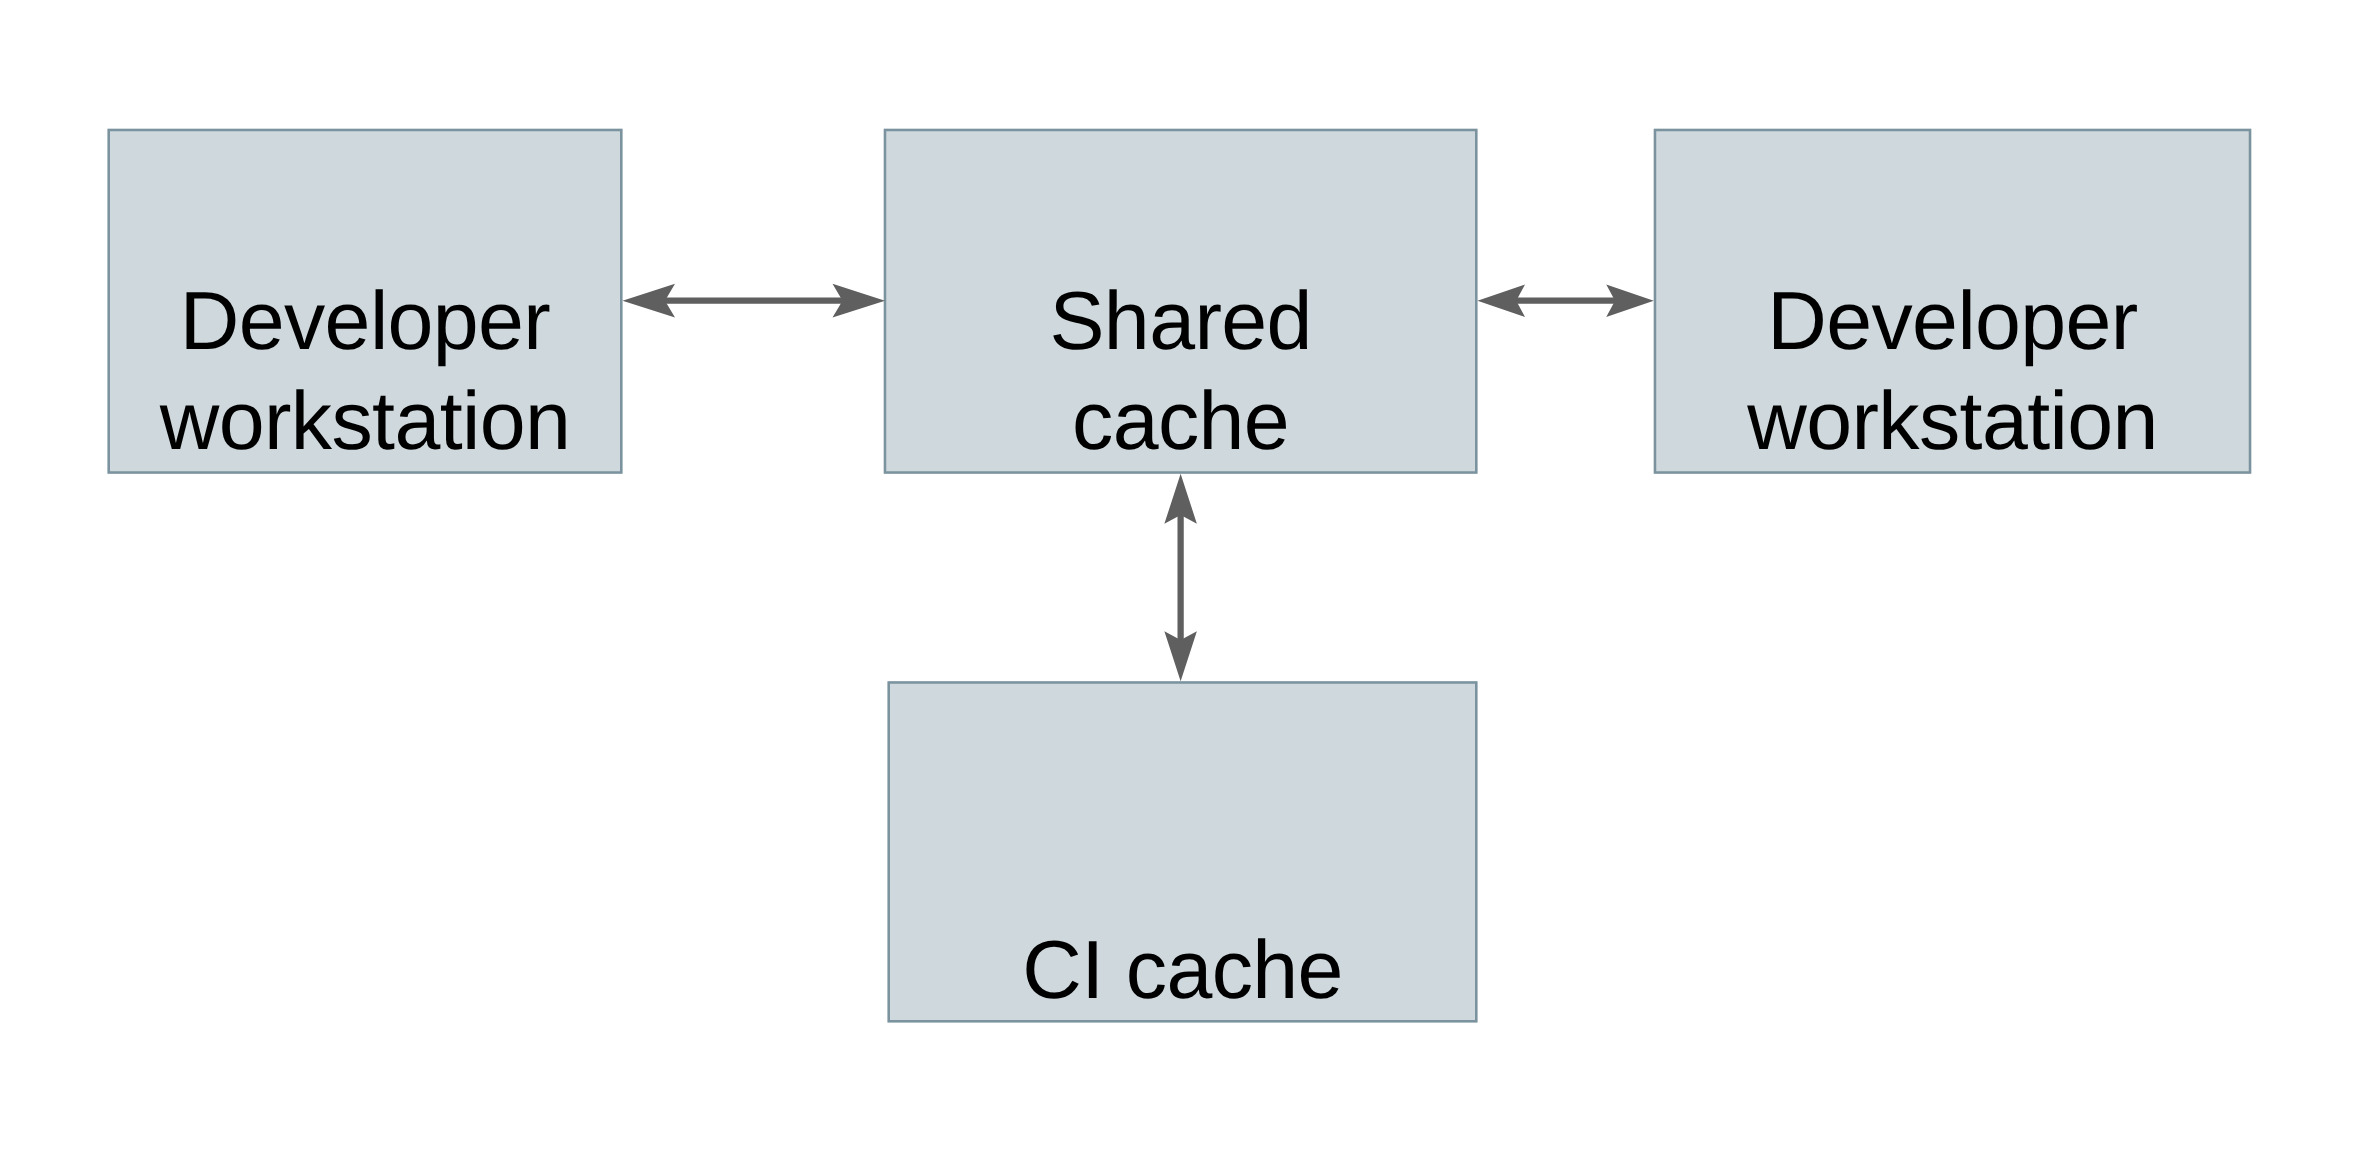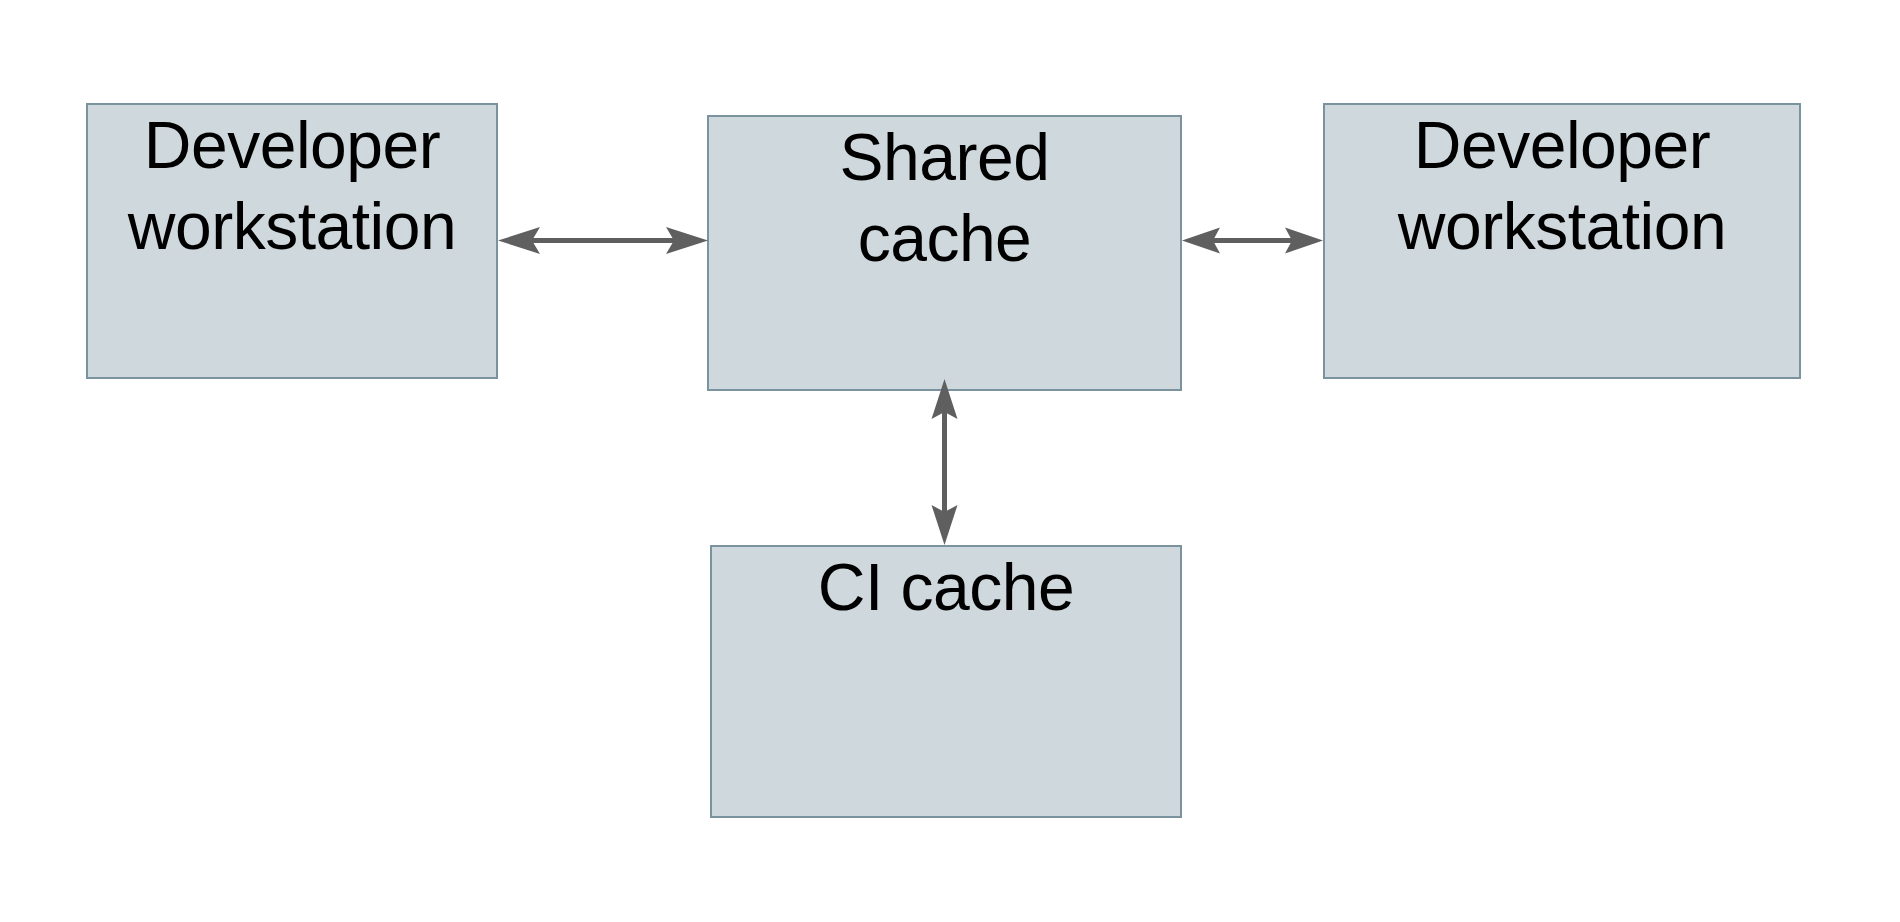--- a/index.html
+++ b/index.html
@@ -18,21 +18,21 @@
     width: 1900px;
     height: 922px;
     background: #ffffff;
   }
   .node {
     position: absolute;
     box-sizing: border-box;
     background: #cfd8dc;
     border: 2px solid #7a939e;
     display: flex;
-    align-items: flex-start;
+    align-items: flex-end;
     justify-content: center;
     text-align: center;
     color: #000000;
     font-size: 66px;
     line-height: 1.22;
     font-weight: 400;
     letter-spacing: -0.5px;
     white-space: pre-line;
   }
   .node-label {
@@ -52,21 +52,21 @@
 </head>
 <body>
 
 <div id="canvas">
 
   <div class="node" id="node-0" style="left:86px; top:103px; width:412px; height:276px;">
     <span class="node-label">Developer
 workstation</span>
   </div>
 
-  <div class="node" id="node-1" style="left:707px; top:103px; width:475px; height:276px;margin-top:12px;">
+  <div class="node" id="node-1" style="left:707px; top:103px; width:475px; height:276px;">
     <span class="node-label">Shared
 cache</span>
   </div>
 
   <div class="node" id="node-2" style="left:1323px; top:103px; width:478px; height:276px;">
     <span class="node-label">Developer
 workstation</span>
   </div>
 
   <div class="node" id="node-3" style="left:710px; top:545px; width:472px; height:273px;">

